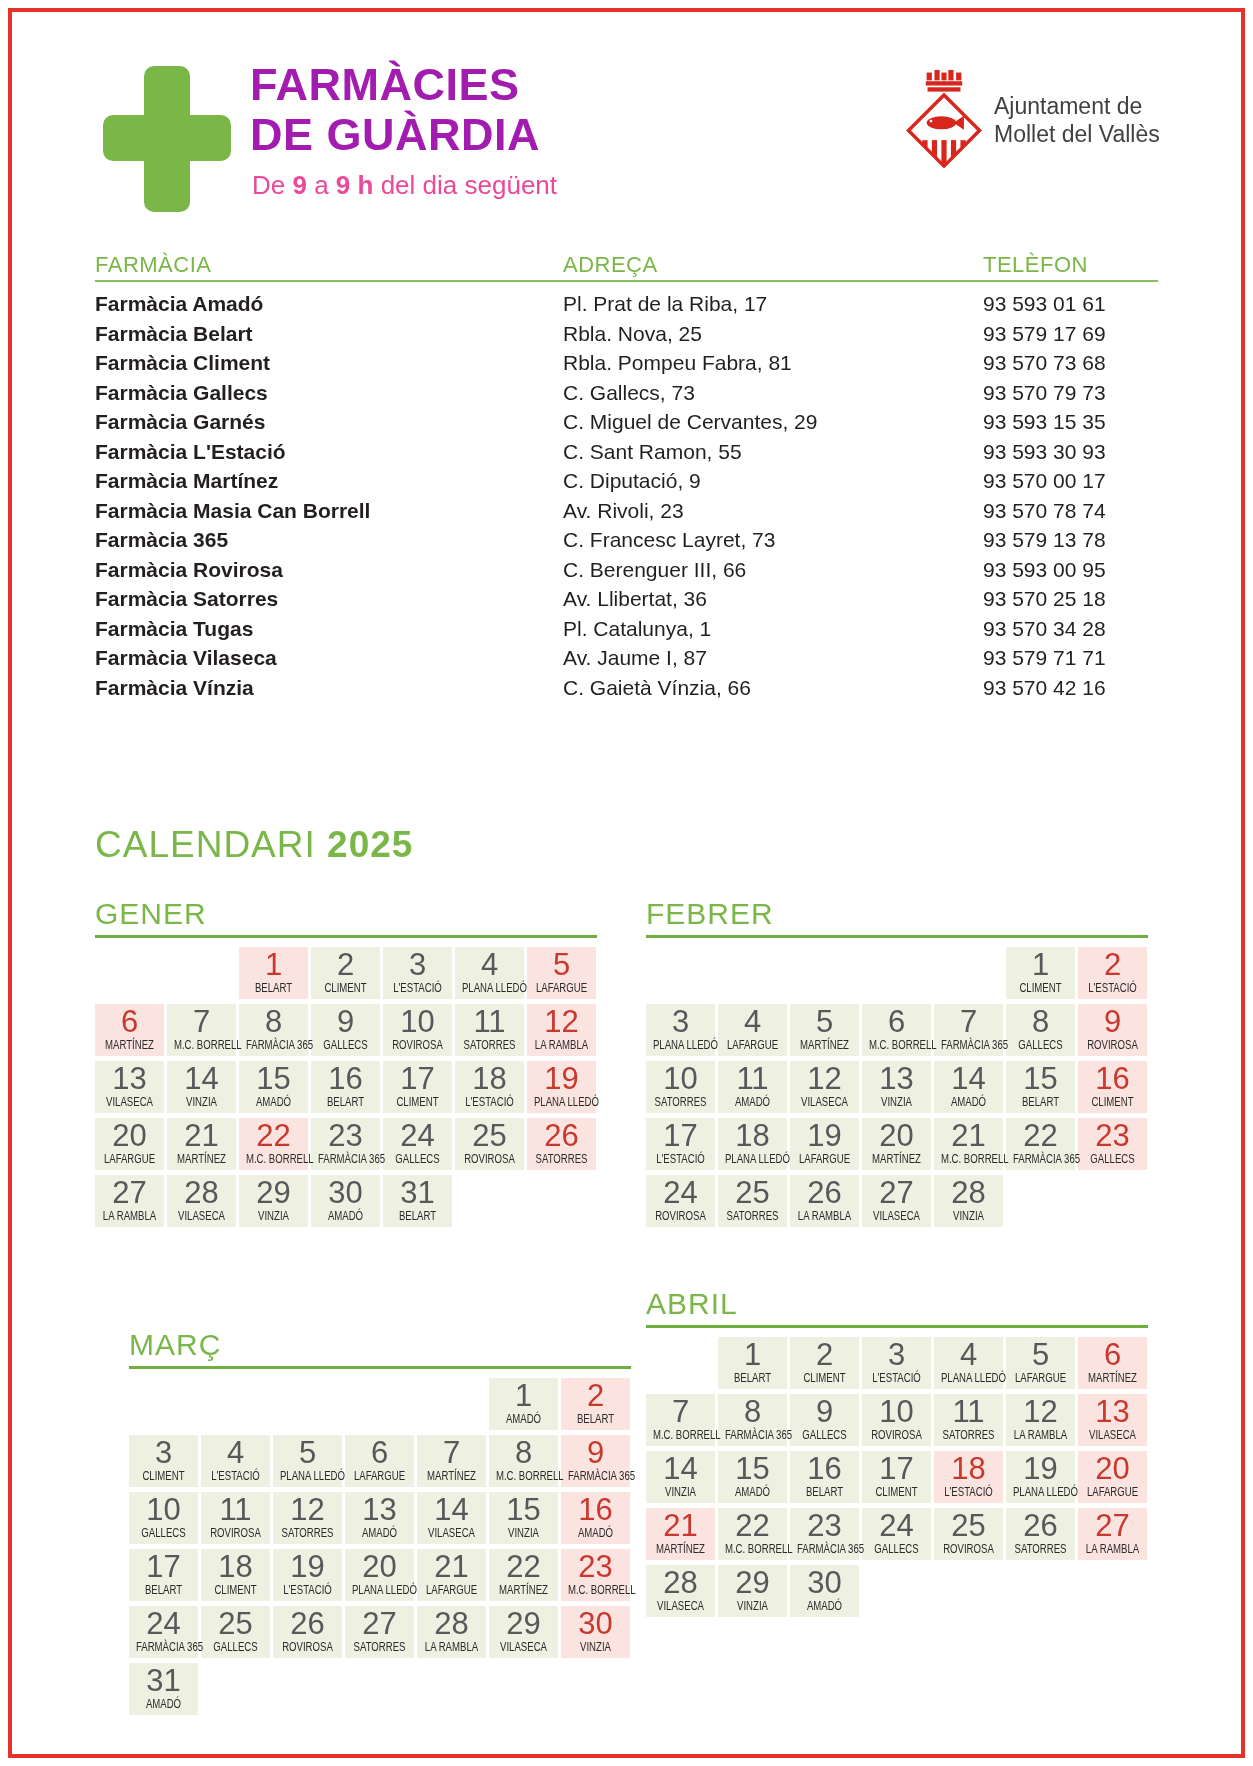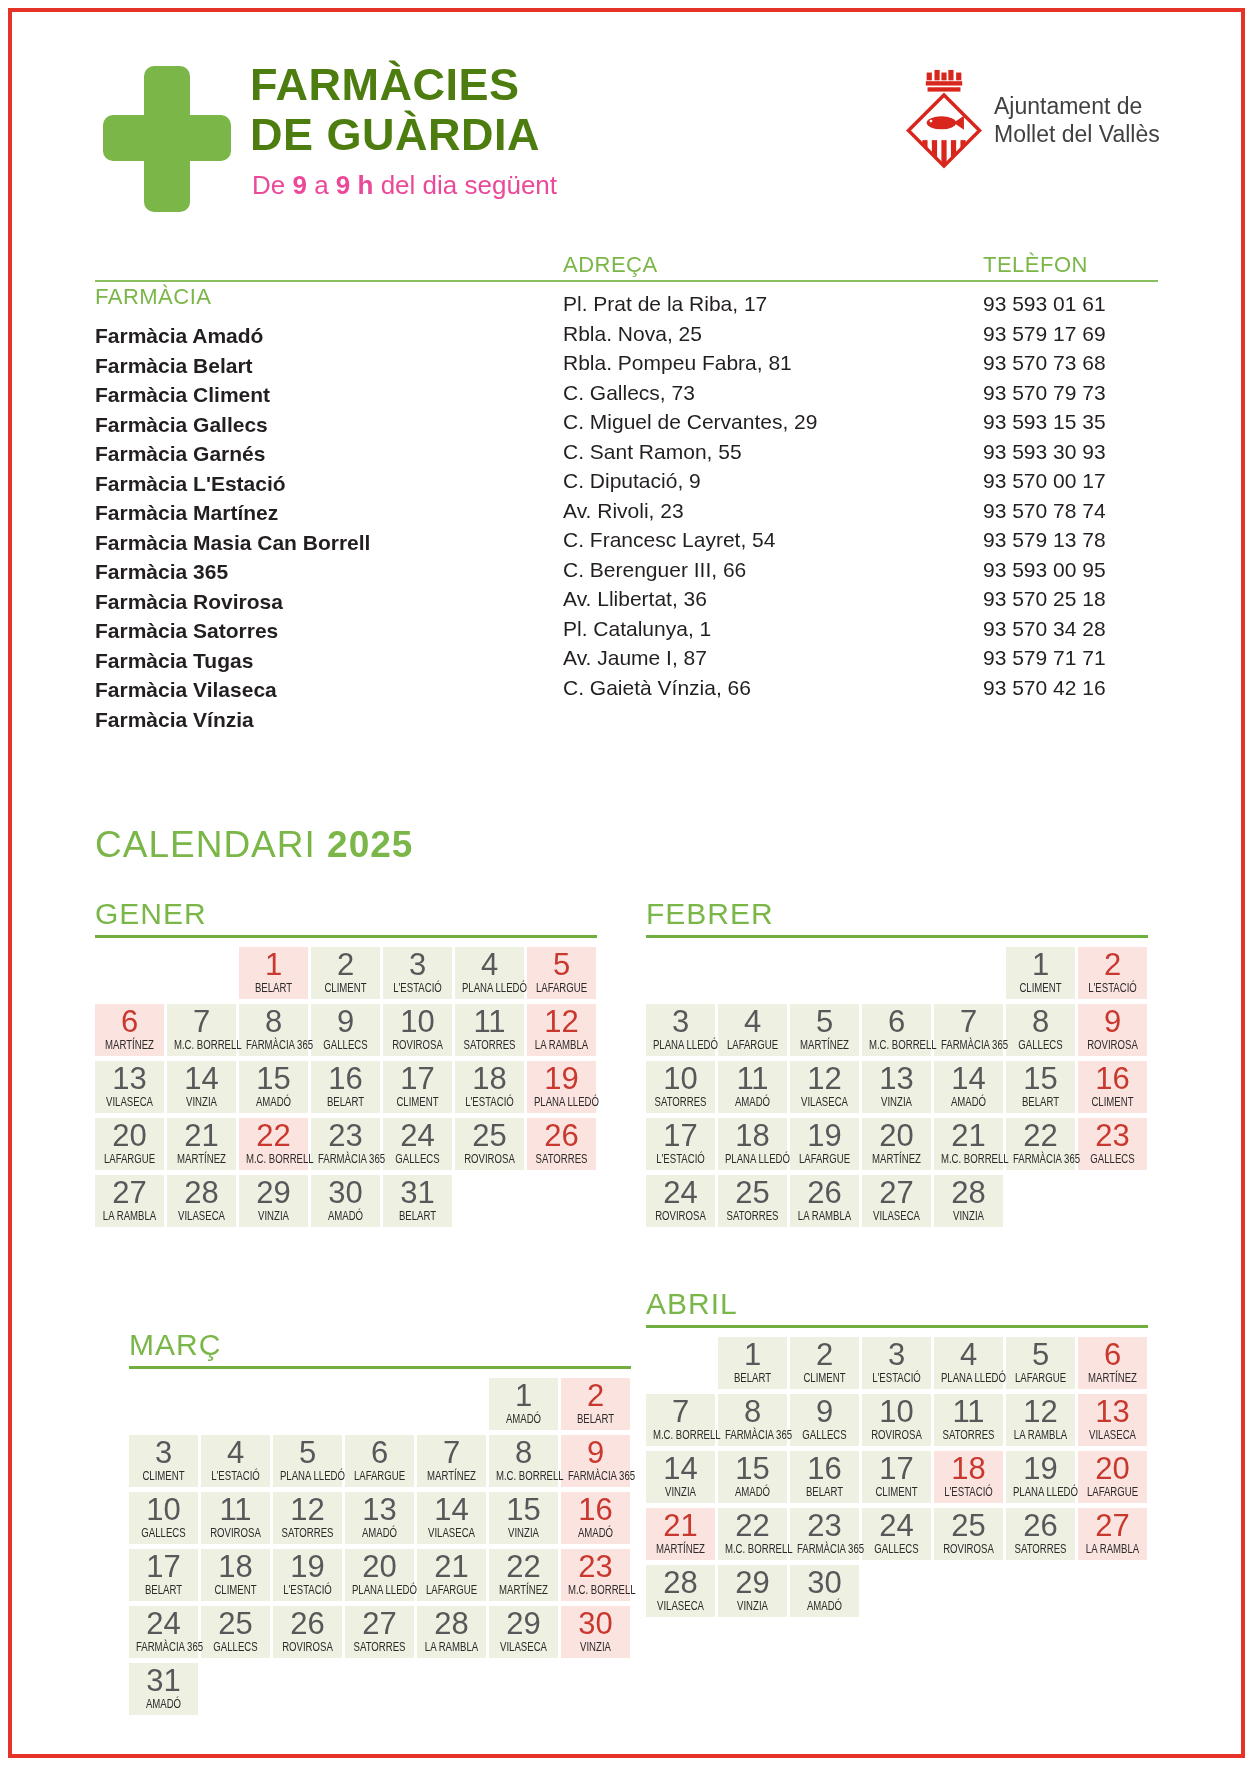--- a/index.html
+++ b/index.html
@@ -3,31 +3,31 @@
 <meta charset="utf-8">
 <style>
   html,body{margin:0;padding:0;background:#fff;}
   .page{position:relative;width:1253px;height:1766px;background:#fff;overflow:hidden;
         font-family:"Liberation Sans",sans-serif;color:#231f20;}
   .frame{position:absolute;inset:8px;border:4px solid #e6332a;pointer-events:none;}
 
   
   .cross{position:absolute;left:103px;top:66px;}
   .title-block{position:absolute;left:250px;top:60px;}
-  .title-line{font-size:45px;font-weight:bold;color:#4d7c0f;line-height:50px;letter-spacing:.5px;}
+  .title-line{font-size:45px;font-weight:bold;color:#a21caf;line-height:50px;letter-spacing:.5px;}
   .subtitle{position:absolute;left:252px;top:170px;font-size:26px;color:#ec4899;}
   .subtitle b{font-weight:bold;}
   .crest{position:absolute;left:905px;top:60px;}
   .org{position:absolute;left:994px;top:92px;font-size:23px;line-height:28px;color:#414042;}
 
   
   .directory{position:absolute;left:95px;top:252px;width:1063px;}
   .dir-head{position:relative;height:28px;border-bottom:2px solid #8bbf5e;}
   .dir-head span{position:absolute;top:0;font-size:22px;color:#7ab648;letter-spacing:.5px;}
-  .col-a{left:0;margin-top:32px;} .col-b{left:468px;text-align:center;} .col-c{left:888px;text-align:center;}
+  .col-a{left:0;} .col-b{left:468px;text-align:center;} .col-c{left:888px;text-align:center;}
   .dir-rows{padding-top:10px;}
   .dir-row{position:relative;height:29.5px;}
   .dir-row span{position:absolute;top:0;font-size:21px;white-space:nowrap;}
   .dir-row .name{font-weight:bold;}
 
   
   .cal-heading{position:absolute;left:95px;top:824px;font-size:37px;color:#7ab648;letter-spacing:1px;}
   .cal-heading b{font-weight:bold;}
   .month{position:absolute;width:502px;}
   .m-genner{left:95px;top:898px;} .m-febrer{left:646px;top:898px;}
@@ -147,21 +147,21 @@
   </div>
 
   <div class="dir-row">
     <span class="name col-a">Farmàcia Masia Can Borrell</span>
     <span class="col-b">Av. Rivoli, 23</span>
     <span class="col-c">93 570 78 74</span>
   </div>
 
   <div class="dir-row">
     <span class="name col-a">Farmàcia 365</span>
-    <span class="col-b">C. Francesc Layret, 54</span>
+    <span class="col-b">C. Francesc Layret, 73</span>
     <span class="col-c">93 579 13 78</span>
   </div>
 
   <div class="dir-row">
     <span class="name col-a">Farmàcia Rovirosa</span>
     <span class="col-b">C. Berenguer III, 66</span>
     <span class="col-c">93 593 00 95</span>
   </div>
 
   <div class="dir-row">

